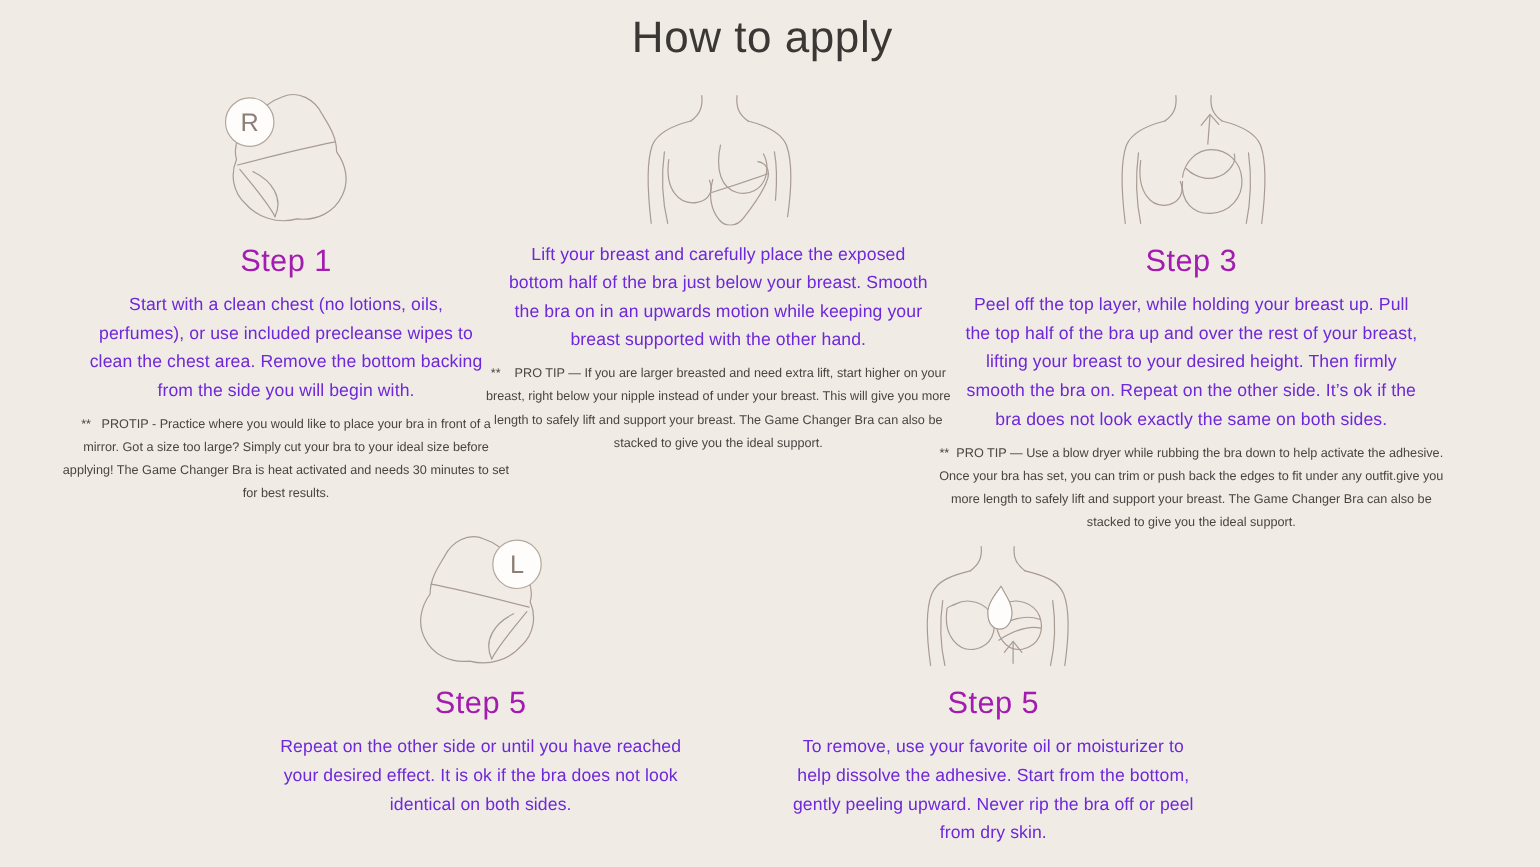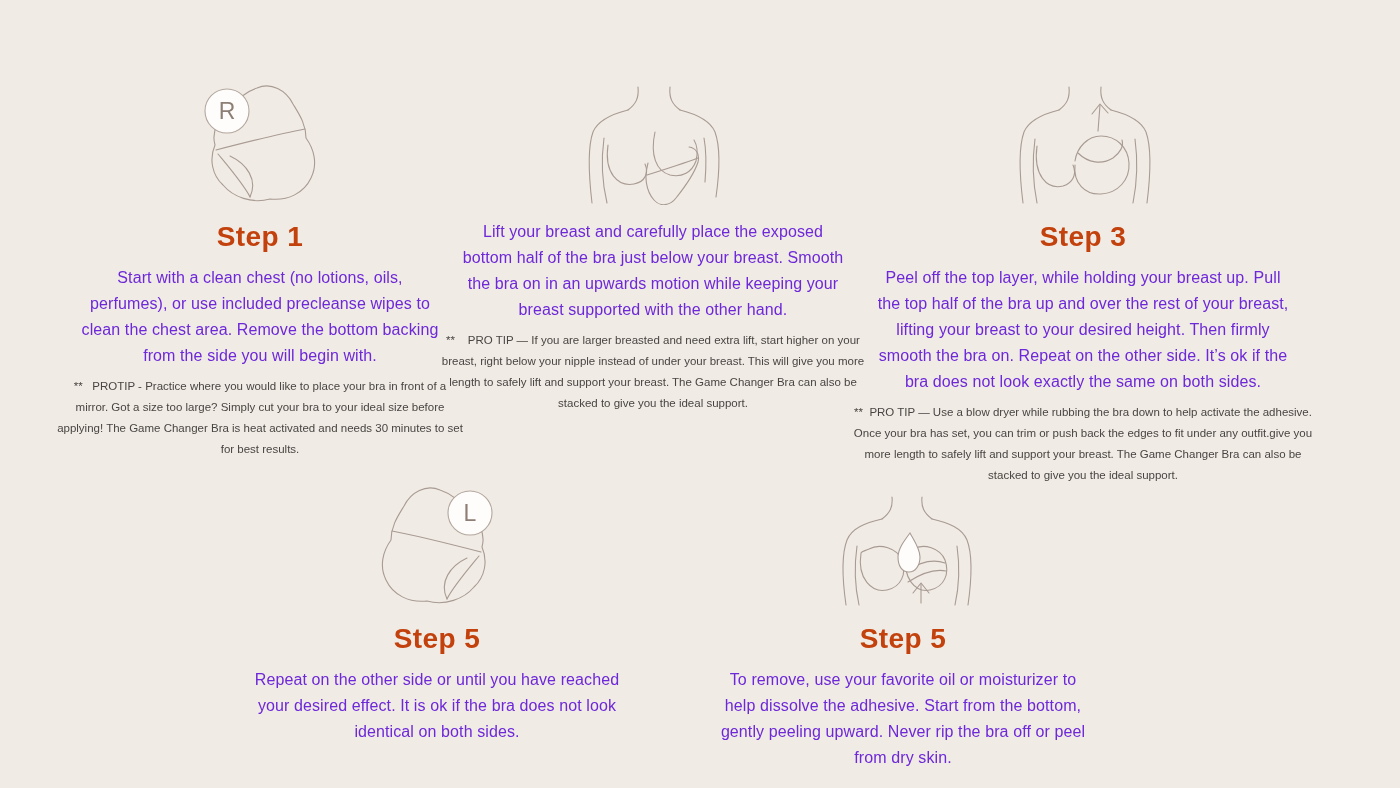--- a/index.html
+++ b/index.html
@@ -21,41 +21,42 @@
   #col1{left:78px;top:83px;width:364px;}
   #col2{left:456px;top:83px;width:394px;}
   #col3{left:872px;top:83px;width:422px;}
   #col4{left:247px;top:485px;width:380px;}
   #col5{left:713px;top:485px;width:380px;}
   .illus{
     height:122px;display:flex;align-items:flex-end;justify-content:center;
     padding-bottom:2px;
   }
   .step-title{
-    margin:14px 0 0;font-size:28px;font-weight:700;
-    letter-spacing:.4px;color:#c2410c;
+    margin:14px 0 0;font-size:28px;font-weight:400;
+    letter-spacing:.4px;color:#a21caf;
   }
   .body-text{
     margin:12px 0 0;font-size:16px;line-height:26px;
     color:#6d28d9;letter-spacing:.1px;
   }
   .protip{
     margin:7px -22px 0;font-size:11.5px;line-height:21px;
     color:#484542;
   }
   .ln{fill:none;stroke:#a89b93;stroke-width:1.1;stroke-linecap:round;stroke-linejoin:round;}
   .badge{fill:#fffdfb;stroke:#b3a79e;stroke-width:1.1;}
   .badge-t{font-family:"Liberation Sans", sans-serif;font-size:23px;fill:#8d7f76;}
   .drop{fill:#fefdfc;stroke:#a89b93;stroke-width:1.1;}
 </style>
 </head>
 <body>
 
 <div class="canvas">
 
+  <h1 class="page-title">How to apply</h1>
 
   <div class="col" id="col1">
     <div class="illus">
       <svg width="150" height="122" viewBox="0 0 150 122">
         <path class="ln" d="M72,5 C86,-1 101,7 108,21 C114,31 121,41 121,55 C129,66 133,81 126,95 C119,110 103,118 85,116 C67,121 48,114 38,102 C27,92 24,76 30,62 C26,48 34,34 46,26 C52,16 60,9 72,5 Z"></path>
         <path class="ln" d="M31,67 C62,59 93,51 120,46"></path>
         <path class="ln" d="M33,71 C47,88 59,102 65,114"></path>
         <path class="ln" d="M65,114 C73,97 62,81 45,73"></path>
         <circle class="badge" cx="42" cy="28" r="22"></circle>
         <text class="badge-t" x="42" y="36" text-anchor="middle">R</text>

